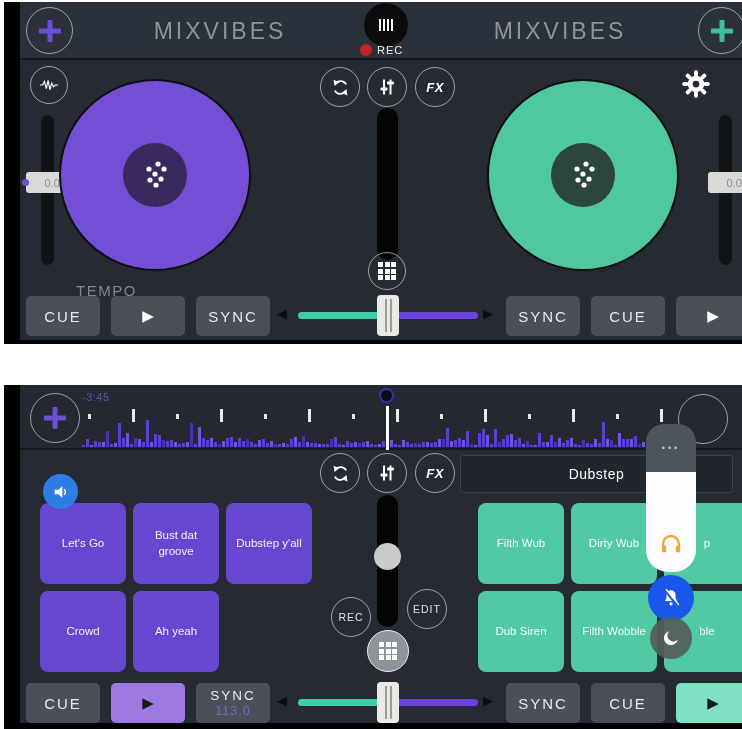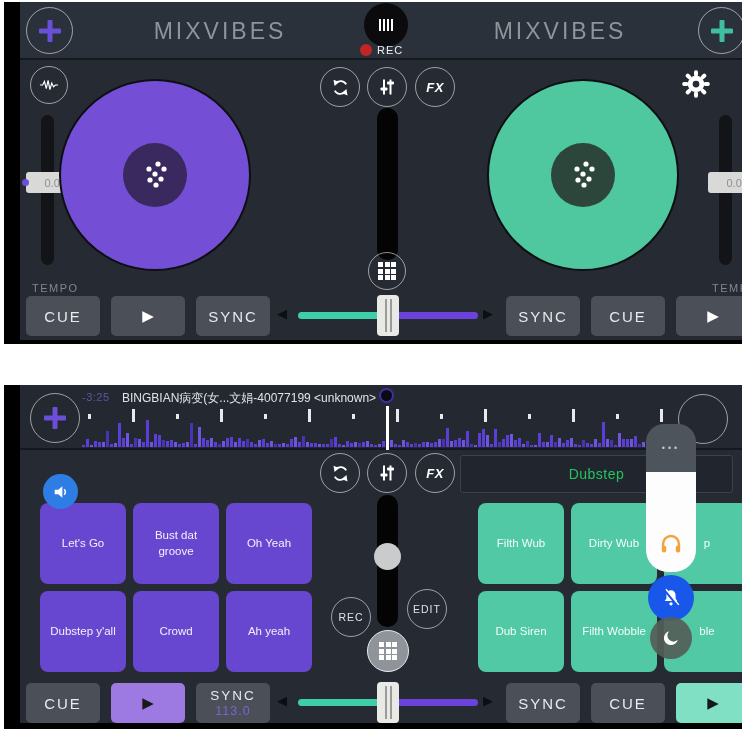--- a/index.html
+++ b/index.html
@@ -17,21 +17,21 @@
   .hdr2{position:absolute;left:0;top:0;width:100%;height:65px;background:#242931;border-bottom:2px solid #15181d;box-sizing:border-box;}
   .cbtn{border:1px solid rgba(255,255,255,.55);border-radius:50%;display:flex;align-items:center;justify-content:center;box-sizing:border-box;background:transparent;}
   .logo{font-size:23px;letter-spacing:3px;color:#8f939a;text-align:center;font-weight:400;}
   .tbtn{position:absolute;width:74px;height:40px;background:#4a4f58;border-radius:5px;color:#e8eaec;
         font-size:15px;letter-spacing:2px;display:flex;align-items:center;justify-content:center;}
   .playg{font-size:15px;color:#fff;letter-spacing:0;}
   .vtrack{position:absolute;width:13px;background:#121418;border-radius:7px;}
   .vfader{position:absolute;width:21px;background:#040405;border-radius:10px;}
   .badge{position:absolute;height:21px;width:62px;background:#d9dad8;border-radius:3px;color:#8e908f;
          font-size:11px;display:flex;align-items:center;justify-content:center;}
-  .tempolbl{position:absolute;font-size:11px;letter-spacing:1.5px;color:#83868c;}
+  .tempolbl{position:absolute;font-size:15px;letter-spacing:1.5px;color:#83868c;margin-left:44px;}
   .disc{position:absolute;width:192px;height:192px;border-radius:50%;border:2px solid #0d0f13;box-sizing:border-box;}
   .hub{position:absolute;left:50%;top:50%;width:64px;height:64px;margin:-32px 0 0 -32px;border-radius:50%;display:flex;align-items:center;justify-content:center;}
   .select{position:absolute;top:70px;height:38px;width:273px;border:1px solid #3c424b;border-radius:3px;
           background:rgba(8,10,14,.15);display:flex;align-items:center;justify-content:center;font-size:14px;letter-spacing:.5px;box-sizing:border-box;}
   .pads{position:absolute;top:118px;display:grid;grid-template-columns:repeat(3,86px);grid-auto-rows:81px;gap:7px;}
   .pad{border-radius:8px;display:flex;align-items:center;justify-content:center;text-align:center;
        font-size:11.5px;line-height:1.35;color:#f2f0fa;padding:4px;box-sizing:border-box;}
   .pad-purple{background:var(--pad-purple);}
   .pad-teal{background:var(--pad-teal);color:#f4fcf8;}
   .xarrow{position:absolute;font-size:13px;color:#0d0e11;}
@@ -212,22 +212,21 @@
 <div class="panel" data-name="pads-view-panel" style="top:385px;height:344px;">
  <div class="pcontent">
 
   <div class="hdr2" data-name="track-header">
     <div class="abs cbtn" data-name="add-track-button-bottom" style="left:10px;top:8px;width:50px;height:50px;border-width:1.5px;">
       <svg data-name="plus-icon" width="26" height="26" viewBox="0 0 26 26" style="color:#6b4fd8;">
             <rect x="10.5" y="2" width="5" height="22" rx="1" fill="currentColor"></rect>
             <rect x="2" y="10.5" width="22" height="5" rx="1" fill="currentColor"></rect>
           </svg>
     </div>
-    <div class="abs" data-name="time-remaining" style="left:62px;top:6px;font-size:11px;color:#5b54a6;letter-spacing:.5px;">-3:25</div>
-    <div class="abs" data-name="track-title" style="left:102px;top:5px;font-size:12px;color:#e0e3e7;white-space:nowrap;">BINGBIAN病变(女...文娟-40077199 &lt;unknown&gt;</div>
+    <div class="abs" data-name="time-remaining" style="left:62px;top:6px;font-size:11px;color:#5b54a6;letter-spacing:.5px;">-3:45</div>
     <div class="abs" data-name="jog-position-indicator" style="left:359px;top:3px;width:15px;height:15px;border-radius:50%;background:#0b0a13;border:2.5px solid #3f2fa6;box-sizing:border-box;"></div>
 
     <div class="abs" data-name="waveform-display" style="left:62px;top:20px;width:612px;height:44px;">
       <div data-name="waveform-bars">
             <span style="height: 2px;"></span>
             <span style="height: 8.5px;"></span>
             <span style="height: 2.4px;"></span>
             <span style="height: 5.9px;"></span>
             <span style="height: 4.6px;"></span>
             <span style="height: 5.2px;"></span>
@@ -414,35 +413,34 @@
     <svg data-name="sliders-icon" width="20" height="20" viewBox="0 0 20 20" fill="#fff">
       <rect x="6" y="2.5" width="2" height="15"></rect>
           <rect x="3.5" y="10.5" width="7" height="3" rx="1"></rect>
       <rect x="12.5" y="2.5" width="2" height="15"></rect>
           <rect x="10" y="4.5" width="7" height="3" rx="1"></rect>
     </svg>
   </div>
   <div class="abs cbtn" data-name="fx-button-bottom" style="left:395px;top:68px;width:40px;height:40px;">
     <span class="fx" data-name="fx-label">FX</span>
   </div>
-  <div class="select" data-name="bank-select-right" style="left:440px;color:#22c55e;">
+  <div class="select" data-name="bank-select-right" style="left:440px;color:#ffffff;">
     <span data-name="bank-select-right-label">Dubstep</span>
   </div>
 
   <div class="abs" data-name="monitor-button" style="left:23px;top:89px;width:35px;height:35px;border-radius:50%;background:var(--accent-blue);display:flex;align-items:center;justify-content:center;z-index:6;">
     <svg data-name="speaker-icon" width="18" height="18" viewBox="0 0 20 20">
       <polygon points="3,7.5 7,7.5 11.5,3.5 11.5,16.5 7,12.5 3,12.5" fill="#fff"></polygon>
       <path d="M13.5 7 A4 4 0 0 1 13.5 13" stroke="#fff" stroke-width="1.7" fill="none"></path>
     </svg>
   </div>
 
   <div class="pads" data-name="sample-pads-left" style="left:20px;">
         <div class="pad pad-purple" data-name="sample-pad">Let's Go</div>
         <div class="pad pad-purple" data-name="sample-pad">Bust dat groove</div>
-        <div class="pad pad-purple" data-name="sample-pad">Oh Yeah</div>
         <div class="pad pad-purple" data-name="sample-pad">Dubstep y'all</div>
         <div class="pad pad-purple" data-name="sample-pad">Crowd</div>
         <div class="pad pad-purple" data-name="sample-pad">Ah yeah</div>
       </div>
   <div class="pads" data-name="sample-pads-right" style="left:458px;">
         <div class="pad pad-teal" data-name="sample-pad">Filth Wub</div>
         <div class="pad pad-teal" data-name="sample-pad">Dirty Wub</div>
         <div class="pad pad-teal" data-name="sample-pad">p</div>
         <div class="pad pad-teal" data-name="sample-pad">Dub Siren</div>
         <div class="pad pad-teal" data-name="sample-pad">Filth Wobble</div>

